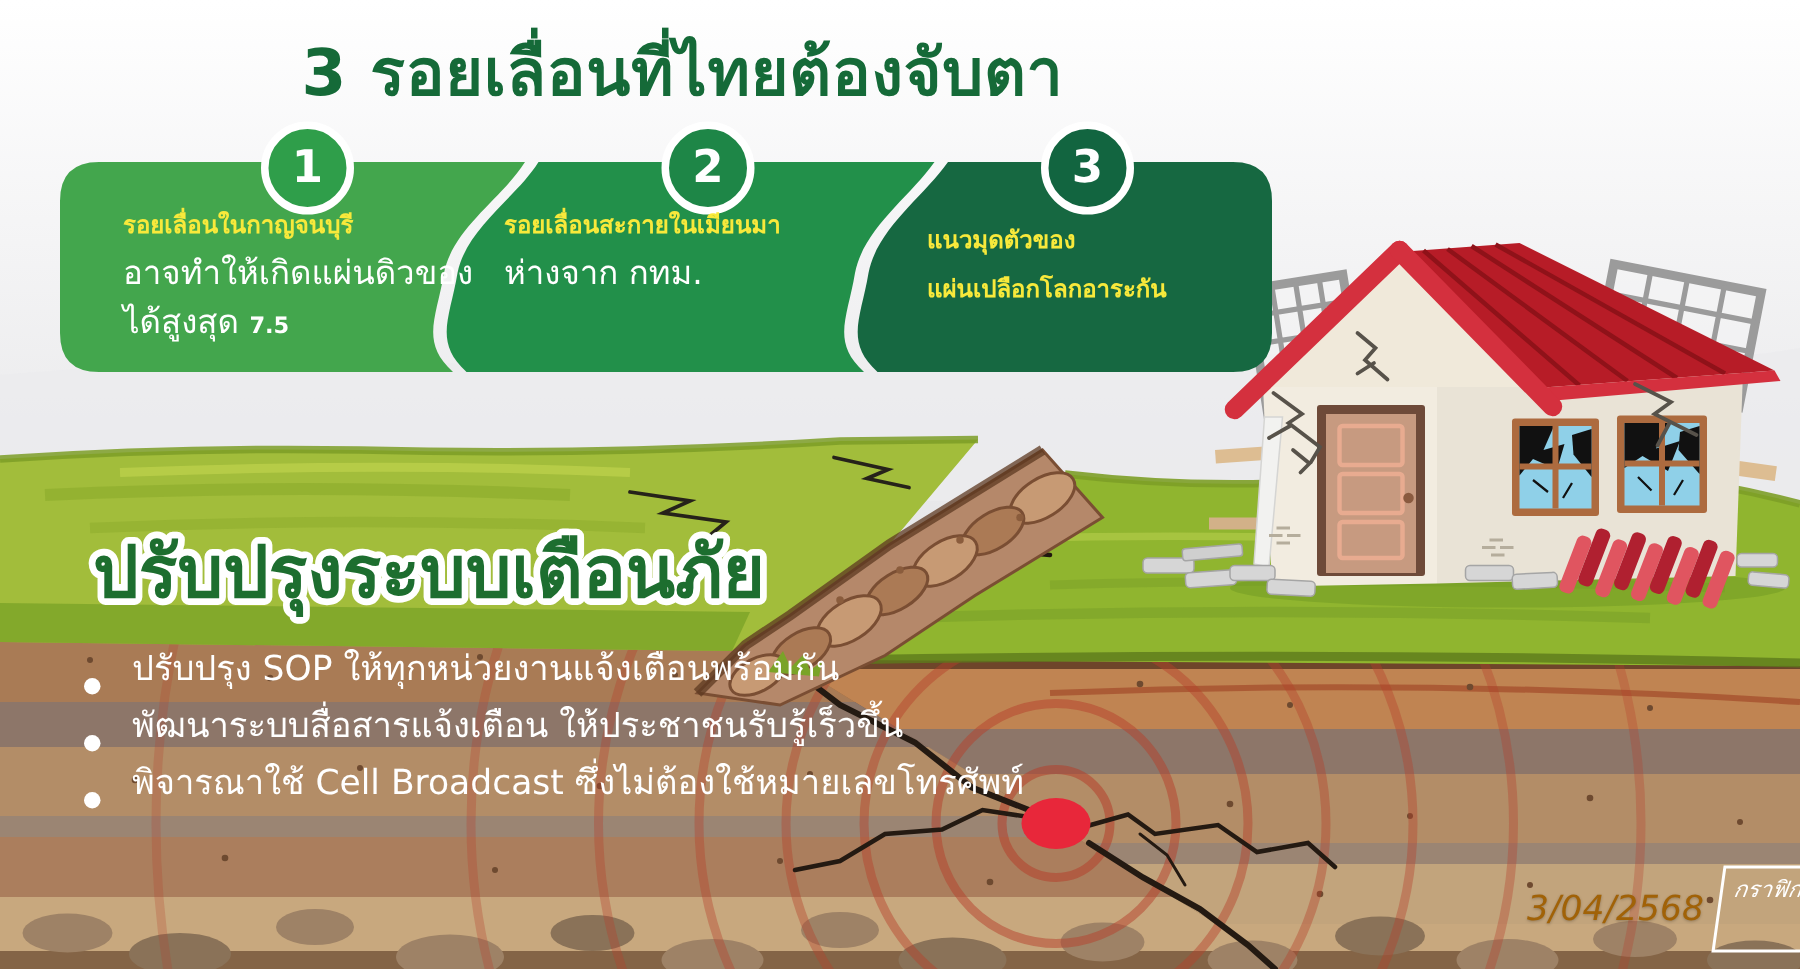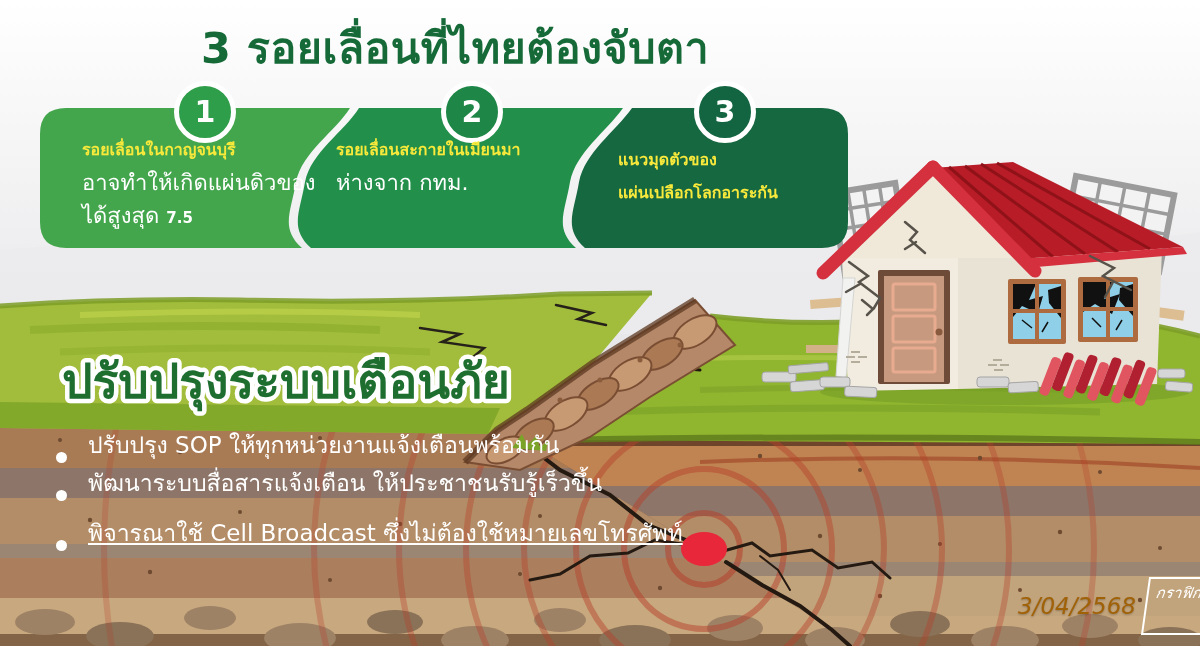--- a/index.html
+++ b/index.html
@@ -18,21 +18,21 @@
   .card-text{top:133px;line-height:33px;white-space:nowrap;}
   .card-1{left:62px;width:252px;}
   .card-2{left:316px;width:262px;}
   .card-3{left:598px;width:250px;top:143px;}
   .card-head{color:#f8e93b;font-weight:bold;font-size:16px;}
   .card-line{color:#ffffff;font-size:22px;}
   .card-strong{font-weight:bold;font-size:15px;}
   .card-val-yellow{color:#f8e93b;font-weight:bold;font-size:23px;}
   .bullet-row{left:36px;display:flex;align-items:flex-end;gap:21px;color:#fff;font-size:23px;
               height:34px;white-space:nowrap;}
-  .b1{top:429px;} .b2{top:467px;} .b3{top:517px;text-decoration:underline;}
+  .b1{top:429px;} .b2{top:467px;} .b3{top:505px;}
   .bullet-dot{width:11px;height:11px;border-radius:50%;background:#fff;flex:0 0 auto;}
   .credit{left:998px;top:577px;display:flex;align-items:center;gap:9px;}
   .credit-date{color:#a16207;font-style:italic;font-size:23px;text-shadow:0 1px 2px rgba(0,0,0,.25);}
   .credit-logo{display:flex;transform:skewX(-8deg);font-size:15px;}
   .credit-label{border:2px solid #fff;color:#fff;font-style:italic;padding:2px 7px;}
   .credit-brand{background:#fff;border:2px solid #fff;color:#c41e26;font-weight:bold;
                 font-size:16px;padding:2px 7px;}
 </style>
 </head>
 <body>

